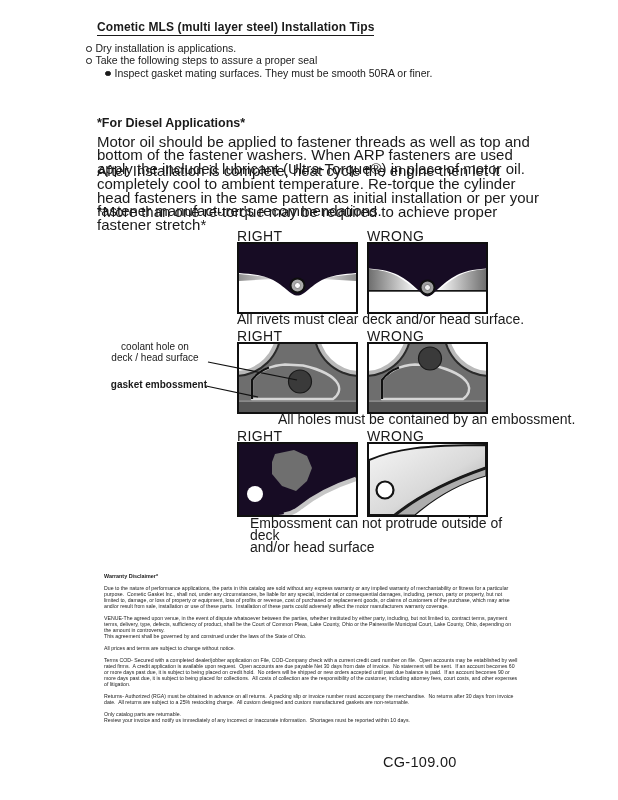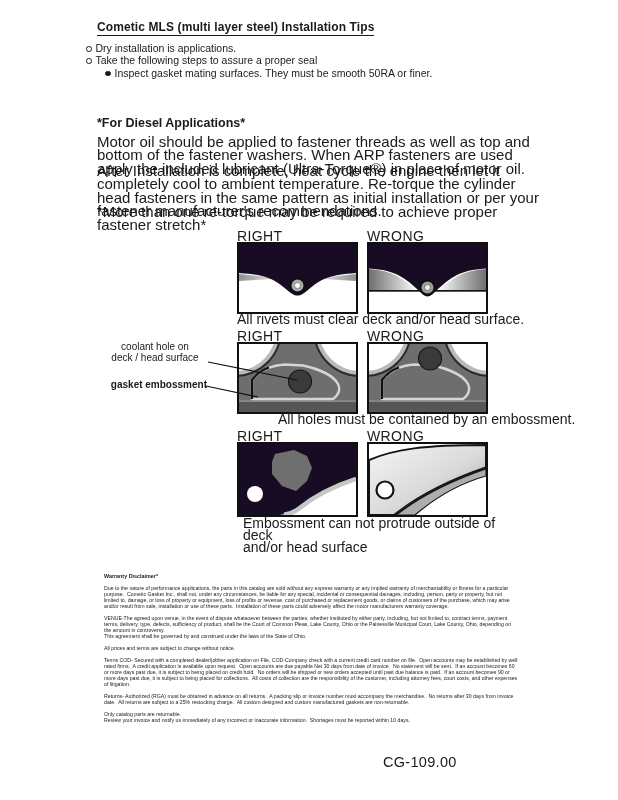--- a/index.html
+++ b/index.html
@@ -179,21 +179,21 @@
         </linearGradient>
       </defs>
       <rect x="0" y="0" width="117" height="71" fill="#ffffff"></rect>
       <path d="M0,16 C26,5 55,1 117,1 V24 C82,36 50,52 26,71 H0 Z" fill="url(#g3)" stroke="#141414" stroke-width="2"></path>
       <path d="M117,24 C82,36 50,52 26,71 H46 C66,54 92,39 117,32 Z" fill="#adadad" stroke="#141414" stroke-width="1.2"></path>
       <path d="M117,24 C82,36 50,52 26,71" fill="none" stroke="#1a1a1a" stroke-width="3"></path>
       <circle cx="16" cy="46" r="8.5" fill="#ffffff" stroke="#141414" stroke-width="2.2"></circle>
     </svg>
   </div>
 
-  <div class="abs dg-caption" style="left:243px;top:517px;width:260px;">Embossment can not protrude outside of deck
+  <div class="abs dg-caption" style="left:250px;top:517px;width:260px;">Embossment can not protrude outside of deck
 and/or head surface</div>
 
   <div class="abs fineprint">
     <div class="fp-h">Warranty Disclaimer*</div>
     <p>Due to the nature of performance applications, the parts in this catalog are sold without any express warranty or any implied warranty of merchantability or fitness for a particular purpose.  Cometic Gasket Inc., shall not, under any circumstances, be liable for any special, incidental or consequential damages, including, person, party or property, but not limited to, damage, or loss of property or equipment, loss of profits or revenue, cost of purchased or replacement goods, or claims of customers of the purchase, which may arise and/or result from sale, installation or use of these parts.  Installation of these parts could adversely affect the motor manufacturers warranty coverage.</p>
     <p>VENUE-The agreed upon venue, in the event of dispute whatsoever between the parties, whether instituted by either party, including, but not limited to, contract terms, payment terms, delivery, type, defects, sufficiency of product, shall be the Court of Common Pleas, Lake County, Ohio or the Painesville Municipal Court, Lake County, Ohio, depending on the amount in controversy.
 This agreement shall be governed by and construed under the laws of the State of Ohio.</p>
     <p>All prices and terms are subject to change without notice.</p>
     <p>Terms COD- Secured with a completed dealer/jobber application on File, COD-Company check with a current credit card number on file.  Open accounts may be established by well rated firms.  A credit application is available upon request.  Open accounts are due payable Net 30 days from date of invoice.  No statement will be sent.  If an account becomes 60 or more days past due, it is subject to being placed on credit hold.  No orders will be shipped or new orders accepted until past due balance is paid.  If an account becomes 90 or more days past due, it is subject to being placed for collections.  All costs of collection are the responsibility of the customer, including attorney fees, court costs, and other expenses of litigation.</p>
     <p>Returns- Authorized (RGA) must be obtained in advance on all returns.  A packing slip or invoice number must accompany the merchandise.  No returns after 30 days from invoice date.  All returns are subject to a 25% restocking charge.  All custom designed and custom manufactured gaskets are non-returnable.</p>

